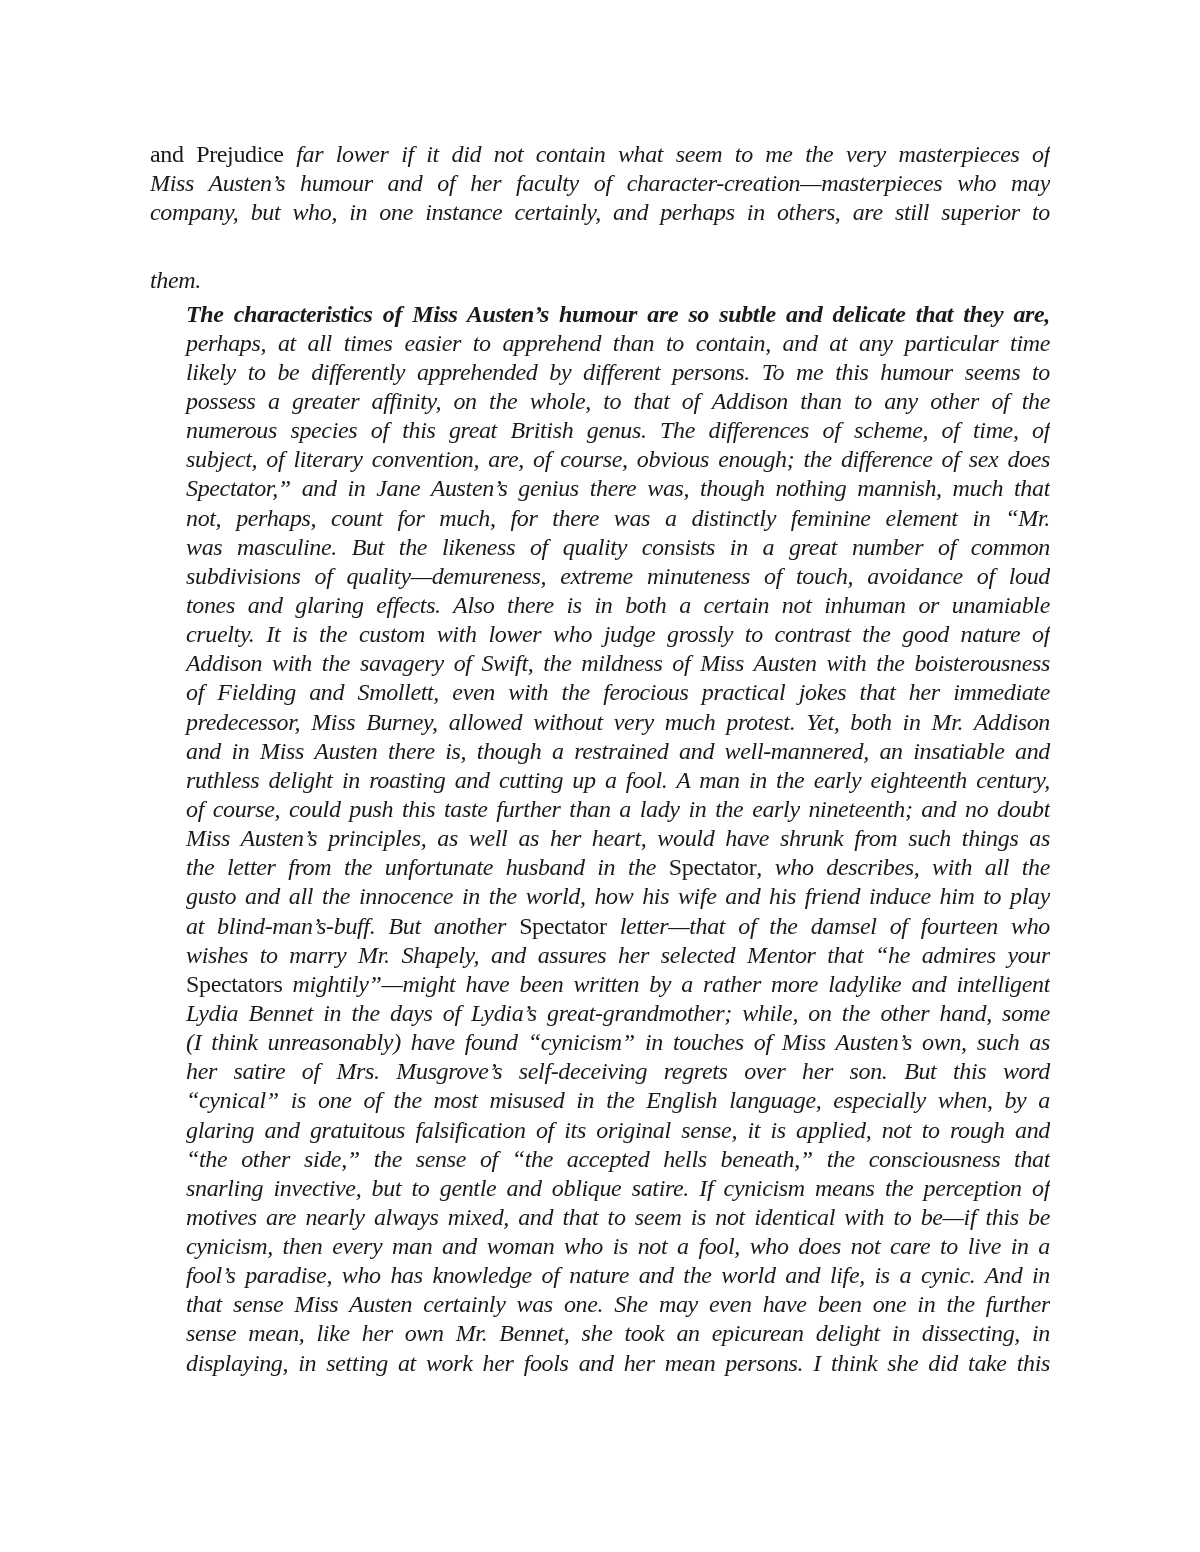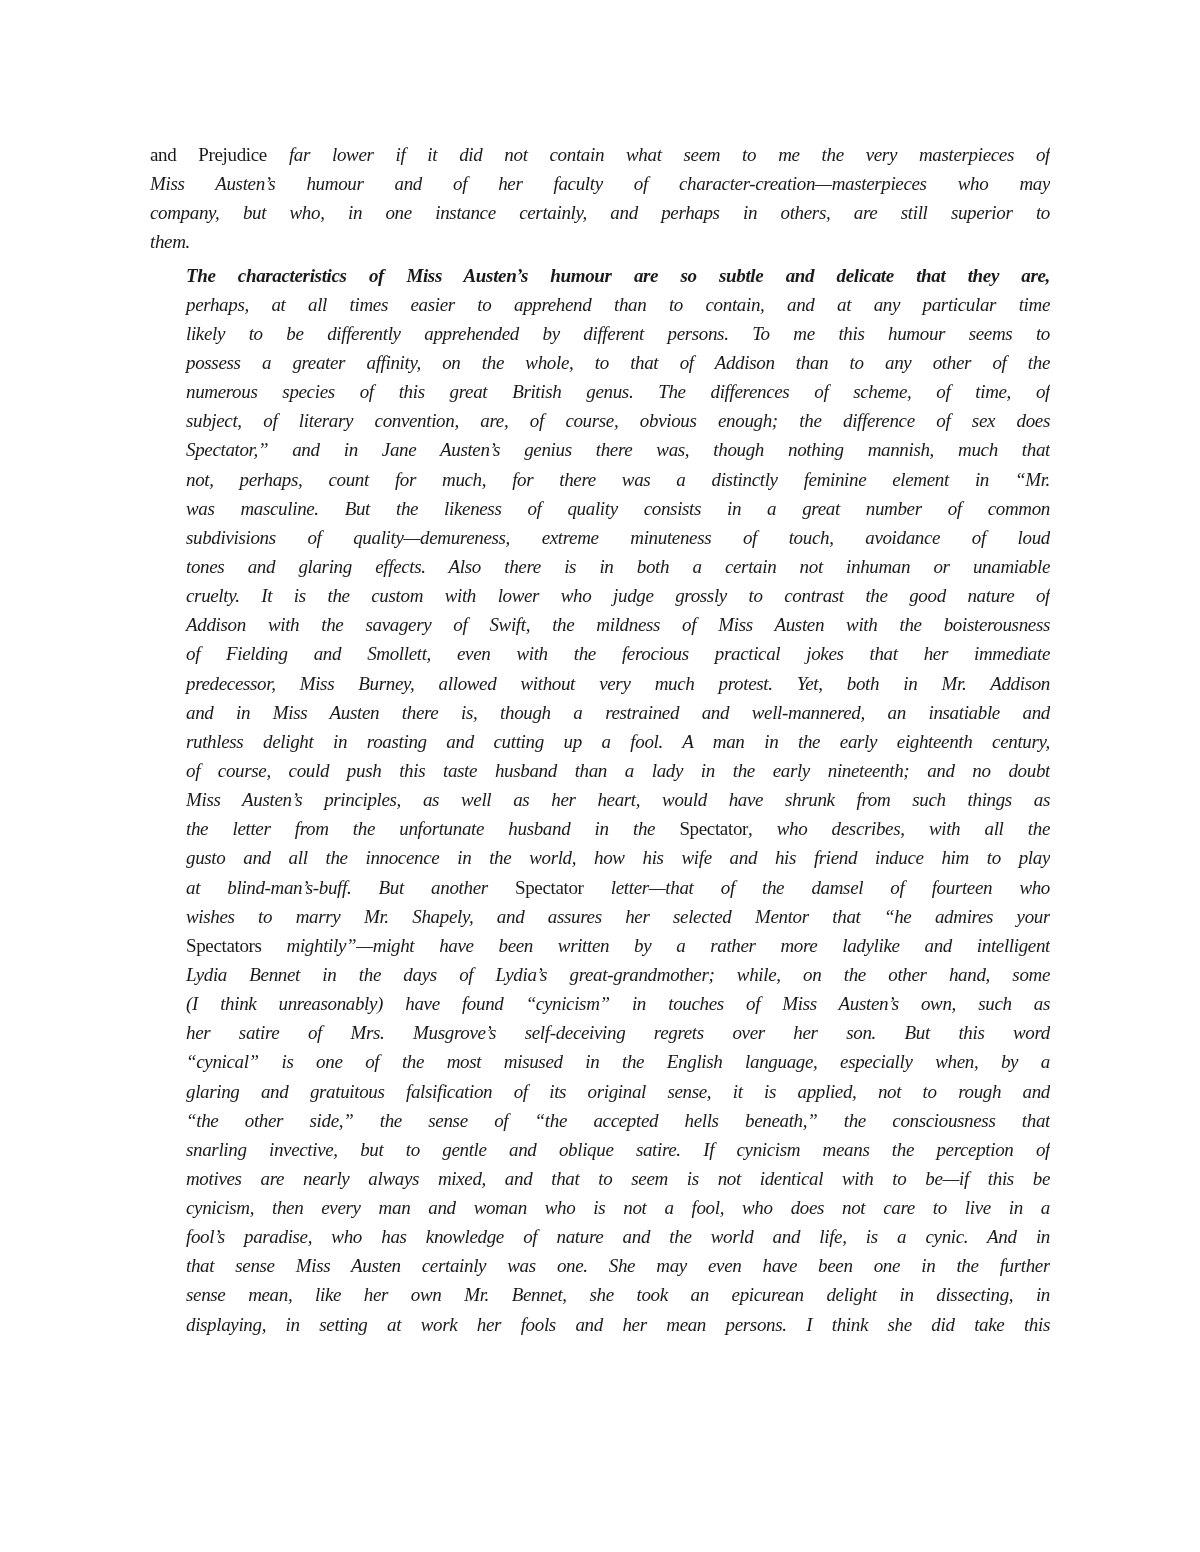--- a/index.html
+++ b/index.html
@@ -13,21 +13,21 @@
       position: relative;
       overflow: hidden;
     }
     .page {
       position: absolute;
       left: 150px;
       top: 140px;
       width: 900px;
       color: #1a1a1a;
       font-family: "Liberation Serif", "DejaVu Serif", serif;
-      font-size: 19px;
+      font-size: 24px;
       line-height: 29.15px;
       letter-spacing: -0.35px;
     }
     .para {
       margin: 0 0 4px 0;
       text-align: justify;
       text-align-last: left;
       font-style: italic;
       hyphens: none;
     }
@@ -41,20 +41,21 @@
       display: block;
       width: 900px;
       text-align: justify;
       text-align-last: justify;
       white-space: normal;
       overflow: hidden;
       height: 29.15px;
     }
     .line-wrap.last {
       text-align-last: left;
+      margin-top: 39px;
     }
     .line-wrap.first-indent {
       text-indent: 36px;
       font-weight: bold;
     }
   </style>
 </head>
 <body>
 
 <div class="page">
@@ -75,21 +76,21 @@
       <span class="line-wrap"><span>not, perhaps, count for much, for there was a distinctly feminine element in “Mr.</span></span>
       <span class="line-wrap"><span>was masculine. But the likeness of quality consists in a great number of common</span></span>
       <span class="line-wrap"><span>subdivisions of quality—demureness, extreme minuteness of touch, avoidance of loud</span></span>
       <span class="line-wrap"><span>tones and glaring effects. Also there is in both a certain not inhuman or unamiable</span></span>
       <span class="line-wrap"><span>cruelty. It is the custom with lower who judge grossly to contrast the good nature of</span></span>
       <span class="line-wrap"><span>Addison with the savagery of Swift, the mildness of Miss Austen with the boisterousness</span></span>
       <span class="line-wrap"><span>of Fielding and Smollett, even with the ferocious practical jokes that her immediate</span></span>
       <span class="line-wrap"><span>predecessor, Miss Burney, allowed without very much protest. Yet, both in Mr. Addison</span></span>
       <span class="line-wrap"><span>and in Miss Austen there is, though a restrained and well-mannered, an insatiable and</span></span>
       <span class="line-wrap"><span>ruthless delight in roasting and cutting up a fool. A man in the early eighteenth century,</span></span>
-      <span class="line-wrap"><span>of course, could push this taste husband than a lady in the early nineteenth; and no doubt</span></span>
+      <span class="line-wrap"><span>of course, could push this taste further than a lady in the early nineteenth; and no doubt</span></span>
       <span class="line-wrap"><span>Miss Austen’s principles, as well as her heart, would have shrunk from such things as</span></span>
       <span class="line-wrap"><span>the letter from the unfortunate husband in the </span><span class="roman">Spectator</span><span>, who describes, with all the</span></span>
       <span class="line-wrap"><span>gusto and all the innocence in the world, how his wife and his friend induce him to play</span></span>
       <span class="line-wrap"><span>at blind-man’s-buff. But another </span><span class="roman">Spectator</span><span> letter—that of the damsel of fourteen who</span></span>
       <span class="line-wrap"><span>wishes to marry Mr. Shapely, and assures her selected Mentor that “he admires your</span></span>
       <span class="line-wrap"><span class="roman">Spectators</span><span> mightily”—might have been written by a rather more ladylike and intelligent</span></span>
       <span class="line-wrap"><span>Lydia Bennet in the days of Lydia’s great-grandmother; while, on the other hand, some</span></span>
       <span class="line-wrap"><span>(I think unreasonably) have found “cynicism” in touches of Miss Austen’s own, such as</span></span>
       <span class="line-wrap"><span>her satire of Mrs. Musgrove’s self-deceiving regrets over her son. But this word</span></span>
       <span class="line-wrap"><span>“cynical” is one of the most misused in the English language, especially when, by a</span></span>

